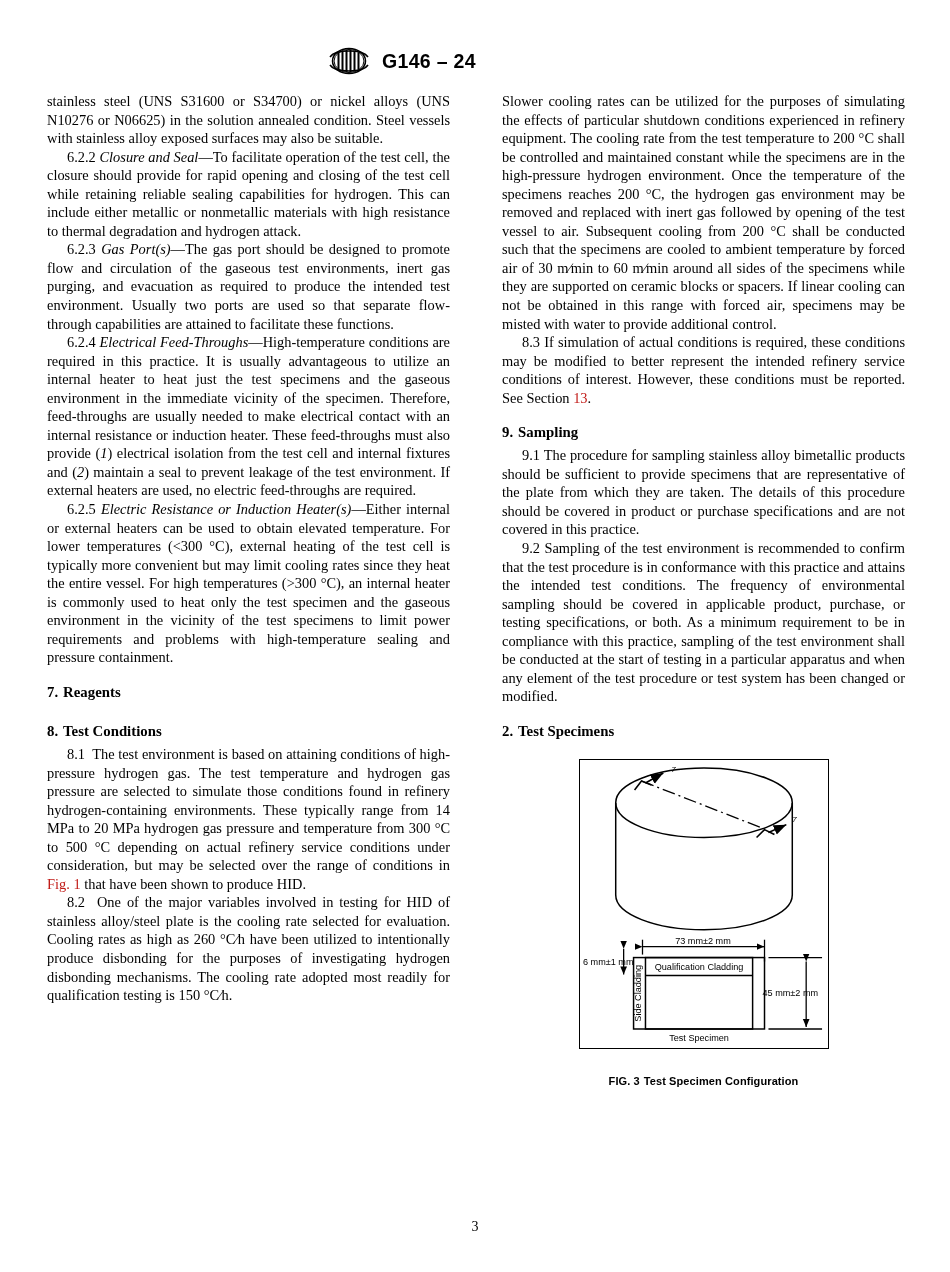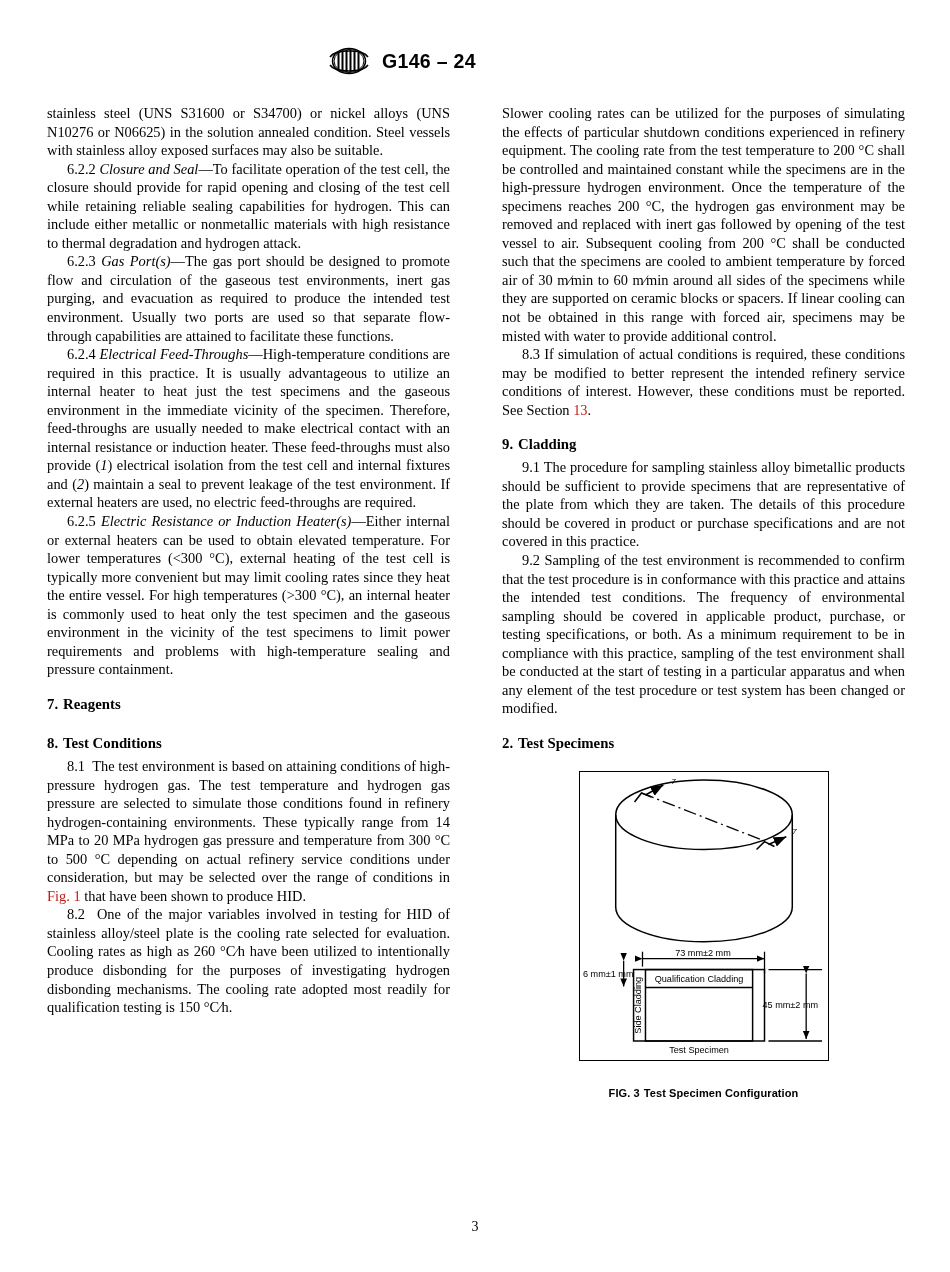--- a/index.html
+++ b/index.html
@@ -36,21 +36,21 @@
     font-family: "Liberation Sans", "DejaVu Sans", sans-serif;
     font-weight: bold;
     font-size: 19.5px;
     letter-spacing: 0.3px;
     white-space: nowrap;
   }
 
   
   .columns {
     position: absolute;
-    top: 104px;
+    top: 92px;
     left: 47px;
     width: 858px;
     display: flex;
     gap: 52px;
   }
   .col {
     width: 411px;
   }
 
   p.body-text {
@@ -166,21 +166,21 @@
     <p class="body-text indent gap-before"><span>8.2</span>&nbsp; <span>One of the major variables involved in testing for HID of stainless alloy/steel plate is the cooling rate selected for evaluation. Cooling rates as high as 260 °C∕h have been utilized to intentionally produce disbonding for the purposes of investigating hydrogen disbonding mechanisms. The cooling rate adopted most readily for qualification testing is 150 °C∕h.</span></p>
 
   </div>
 
   <div class="col">
 
     <p class="body-text">Slower cooling rates can be utilized for the purposes of simulating the effects of particular shutdown conditions experienced in refinery equipment. The cooling rate from the test temperature to 200 °C shall be controlled and maintained constant while the specimens are in the high-pressure hydrogen environment. Once the temperature of the specimens reaches 200 °C, the hydrogen gas environment may be removed and replaced with inert gas followed by opening of the test vessel to air. Subsequent cooling from 200 °C shall be conducted such that the specimens are cooled to ambient temperature by forced air of 30 m∕min to 60 m∕min around all sides of the specimens while they are supported on ceramic blocks or spacers. If linear cooling can not be obtained in this range with forced air, specimens may be misted with water to provide additional control.</p>
 
     <p class="body-text indent gap-before"><span>8.3</span> <span>If simulation of actual conditions is required, these conditions may be modified to better represent the intended refinery service conditions of interest. However, these conditions must be reported. See Section </span><span class="lnk">13</span><span>.</span></p>
 
-    <h2 class="section-head"><span class="num">9.</span><span>Cladding</span></h2>
+    <h2 class="section-head"><span class="num">9.</span><span>Sampling</span></h2>
 
     <p class="body-text indent"><span>9.1</span> <span>The procedure for sampling stainless alloy bimetallic products should be sufficient to provide specimens that are representative of the plate from which they are taken. The details of this procedure should be covered in product or purchase specifications and are not covered in this practice.</span></p>
 
     <p class="body-text indent gap-before"><span>9.2</span> <span>Sampling of the test environment is recommended to confirm that the test procedure is in conformance with this practice and attains the intended test conditions. The frequency of environmental sampling should be covered in applicable product, purchase, or testing specifications, or both. As a minimum requirement to be in compliance with this practice, sampling of the test environment shall be conducted at the start of testing in a particular apparatus and when any element of the test procedure or test system has been changed or modified.</span></p>
 
     <h2 class="section-head"><span class="num">2.</span><span>Test Specimens</span></h2>
 
 
     <div class="figure-wrap">
       <div class="figure-box">

